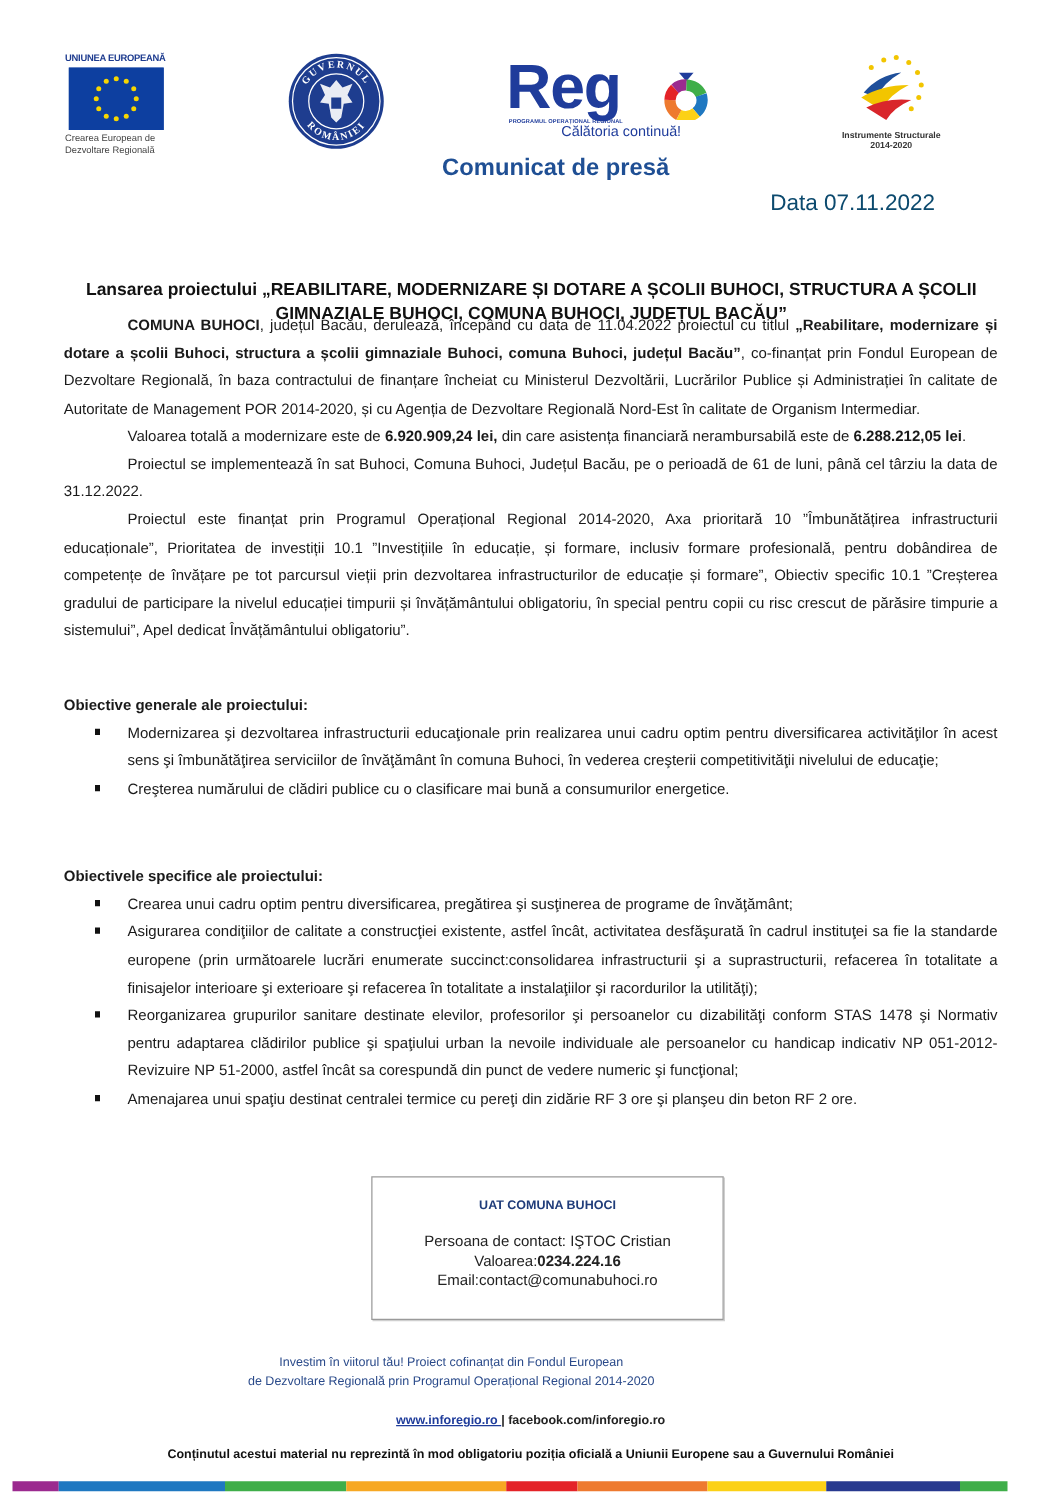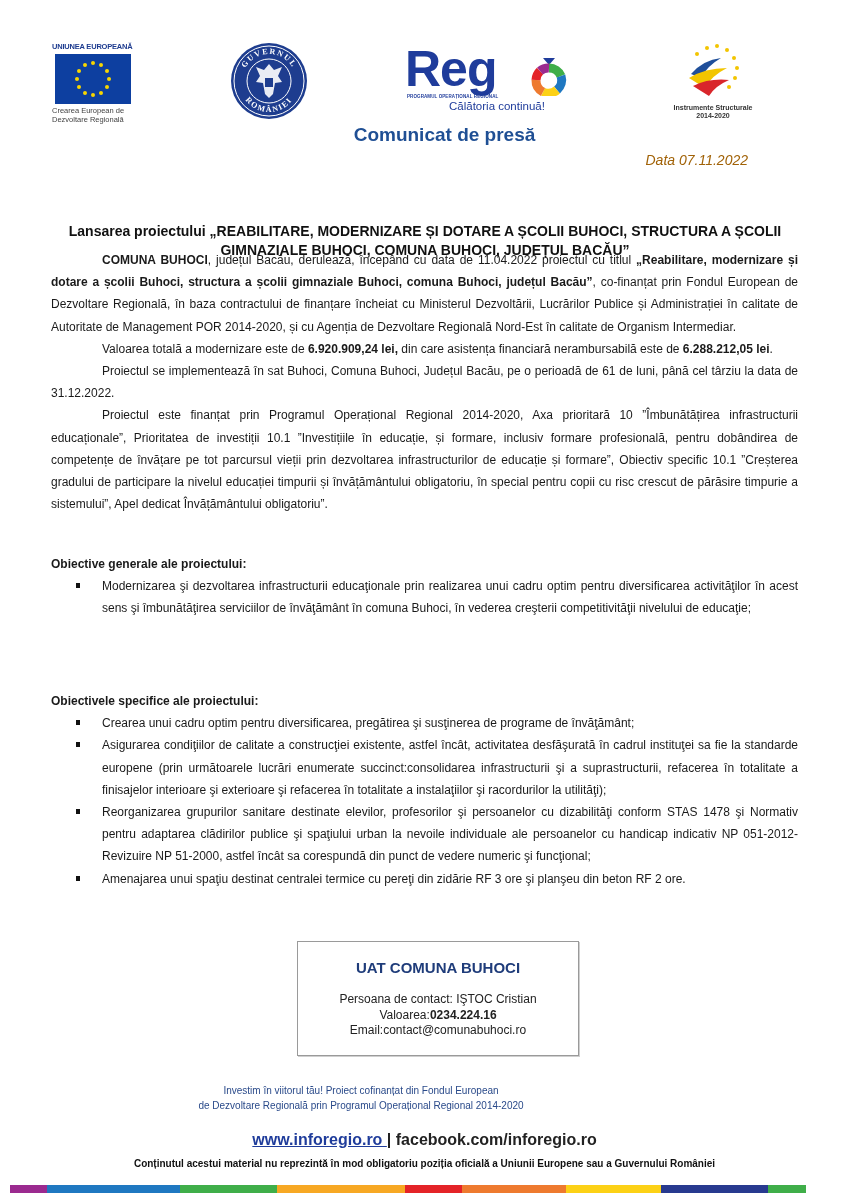--- a/index.html
+++ b/index.html
@@ -20,41 +20,41 @@
   .regio-sub { position: absolute; left: 2px; top: 46px; font-size: 4.5px; font-weight: bold; color: #1f3c9b; white-space: nowrap; letter-spacing: 0.1px; }
   .regio-tag { position: absolute; left: 44px; top: 52px; font-size: 11.5px; color: #1f3c9b; white-space: nowrap; }
   .regio-ring { position: absolute; left: 125px; top: 10px; width: 38px; height: 38px; }
 
   .is-logo { left: 668px; top: 42px; width: 90px; text-align: center; }
   .is-mark { width: 72px; height: 58px; margin: 0 auto; }
   .is-caption { font-size: 7px; line-height: 8px; color: #333; font-weight: bold; }
 
   .press-title { left: 0; width: 849px; top: 124px; text-align: center; font-size: 19px; font-weight: bold; color: #1f4f94; }
   .press-title span { display: inline-block; margin-left: 40px; }
-  .date { right: 101px; top: 152px; font-size: 14px; color: #a16207; font-style: italic; }
+  .date { right: 101px; top: 152px; font-size: 18px; color: #0c4a6e; }
 
   .doc-title { left: 60px; width: 730px; top: 197px; text-align: center; font-size: 14px; font-weight: bold; line-height: 19px; color: #111; margin-top: 25px; }
 
   .body-text { left: 51px; width: 747px; top: 249px; font-size: 12px; line-height: 22.2px; text-align: justify; }
   .body-text p { margin: 0; }
   .indent { text-indent: 51px; }
   .body-text b { font-weight: bold; }
 
   .section-head { font-size: 12px; font-weight: bold; }
   .obj { left: 51px; width: 747px; font-size: 12px; line-height: 22.2px; }
   .obj ul { margin: 0; padding: 0; list-style: none; }
   .obj li { position: relative; padding-left: 51px; text-align: justify; }
   .obj li::before { content: ""; position: absolute; left: 25px; top: 8px; width: 4px; height: 5px; background: #111; }
 
   .contact-box { left: 297px; top: 941px; width: 280px; height: 113px; border: 1px solid #9a9a9a; box-shadow: 1px 1px 0 #cfcfcf; text-align: center; font-size: 12px; }
-  .contact-org { margin-top: 17px; font-weight: bold; color: #1f3c7a; font-size: 15px; }
+  .contact-org { margin-top: 17px; font-weight: bold; color: #1f3c7a; font-size: 10px; }
   .contact-lines { margin-top: 16px; line-height: 15.5px; color: #222; }
 
   .footer-invest { left: 0; width: 722px; top: 1083px; text-align: center; font-size: 10px; line-height: 15px; color: #2a4a8a; }
-  .footer-links { left: 0; width: 849px; top: 1131px; text-align: center; font-size: 16px; color: #222; }
+  .footer-links { left: 0; width: 849px; top: 1131px; text-align: center; font-size: 10px; color: #222; }
   .footer-links a { color: #1f3c9b; text-decoration: underline; font-weight: bold; }
   .footer-links .fb { font-weight: bold; color: #222; }
   .footer-disclaimer { left: 0; width: 849px; top: 1158px; text-align: center; font-size: 10px; font-weight: bold; color: #111; }
 
   .color-bar { left: 10px; top: 1185px; width: 829px; height: 8px; display: flex; }
   .color-bar div { height: 100%; }
 </style>
 </head>
 <body>
 
@@ -154,20 +154,21 @@
   <p class="indent"><b>COMUNA BUHOCI</b><span>, județul Bacău, derulează, începând cu data de 11.04.2022 proiectul cu titlul </span><b>„Reabilitare, modernizare și dotare a școlii Buhoci, structura a școlii gimnaziale Buhoci, comuna Buhoci, județul Bacău”</b><span>, co-finanțat prin Fondul European de Dezvoltare Regională, în baza contractului   de finanțare încheiat cu Ministerul Dezvoltării, Lucrărilor Publice și Administrației în calitate de Autoritate de Management POR 2014-2020, și   cu Agenția de Dezvoltare Regională Nord-Est în calitate de Organism Intermediar.</span></p>
   <p class="indent"><span>Valoarea totală a modernizare este de </span><b>6.920.909,24 lei,</b><span> din care asistența financiară nerambursabilă este de </span><b>6.288.212,05 lei</b><span>.</span></p>
   <p class="indent">Proiectul se implementează în sat Buhoci, Comuna Buhoci, Județul Bacău, pe o perioadă de 61 de luni, până cel târziu la data de 31.12.2022.</p>
   <p class="indent">Proiectul este finanțat prin Programul Operațional Regional 2014-2020, Axa prioritară 10 ”Îmbunătățirea infrastructurii educaționale”,   Prioritatea de investiții 10.1 ”Investițiile în educație, și formare, inclusiv formare profesională, pentru dobândirea de competențe de învățare   pe tot parcursul vieții prin dezvoltarea infrastructurilor de educație și formare”, Obiectiv specific 10.1 ”Creșterea gradului de participare la   nivelul educației timpurii și învățământului obligatoriu, în special pentru copii cu risc crescut de părăsire timpurie a sistemului”, Apel dedicat   Învățământului obligatoriu”.</p>
 </div>
 
 <div class="abs obj" style="top:553px;">
   <div class="section-head">Obiective generale ale proiectului:</div>
   <ul>
     <li>Modernizarea şi dezvoltarea infrastructurii educaţionale prin realizarea unui cadru optim pentru diversificarea activităţilor în acest sens şi îmbunătăţirea serviciilor de învăţământ în comuna Buhoci, în vederea creşterii competitivităţii nivelului de educaţie;</li>
+    <li>Creşterea numărului de clădiri publice cu o clasificare mai bună a consumurilor energetice.</li>
   </ul>
 </div>
 
 <div class="abs obj" style="top:690px;">
   <div class="section-head">Obiectivele specifice ale proiectului:</div>
   <ul>
     <li>Crearea unui cadru optim pentru diversificarea, pregătirea şi susţinerea de programe de învăţământ;</li>
     <li>Asigurarea condiţiilor de calitate a construcţiei existente, astfel încât, activitatea desfăşurată în cadrul instituţei sa fie la standarde europene (prin următoarele lucrări enumerate succinct:consolidarea infrastructurii şi a suprastructurii, refacerea în totalitate a finisajelor interioare şi exterioare şi refacerea în totalitate a instalaţiilor şi racordurilor la utilităţi);</li>
     <li>Reorganizarea grupurilor sanitare destinate elevilor, profesorilor şi persoanelor cu dizabilităţi conform STAS 1478 şi Normativ pentru adaptarea clădirilor publice şi spaţiului urban la nevoile individuale ale persoanelor cu handicap indicativ NP 051-2012-Revizuire NP 51-2000, astfel încât sa corespundă din punct de vedere numeric şi funcţional;</li>
     <li>Amenajarea unui spaţiu destinat centralei termice cu pereţi din zidărie RF 3 ore şi planşeu din beton RF 2 ore.</li>

